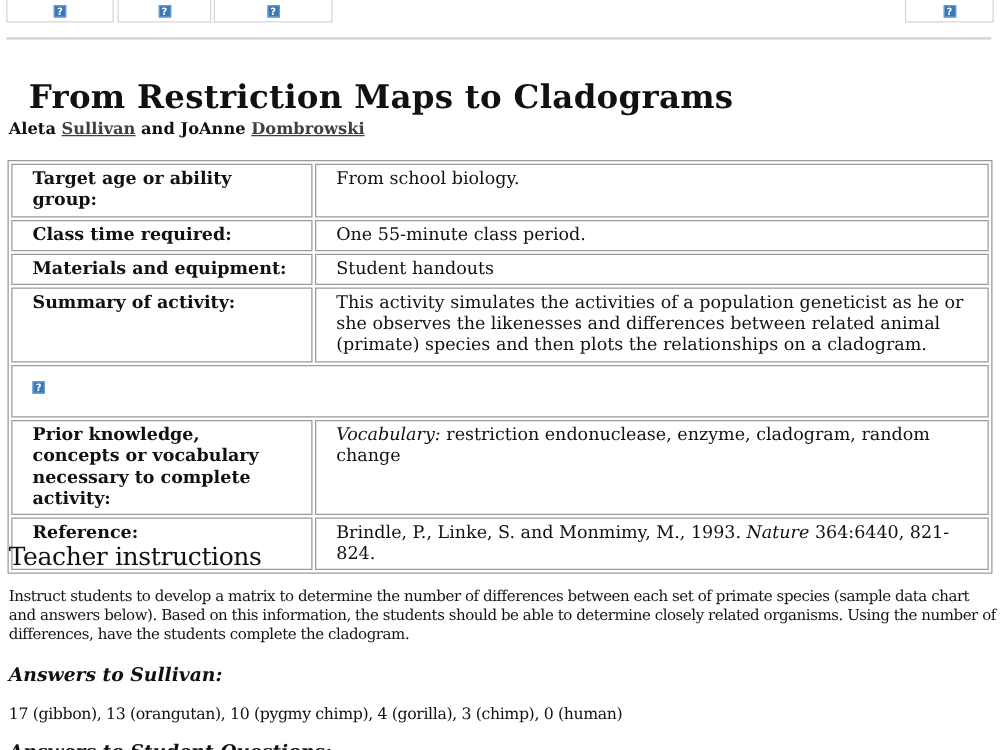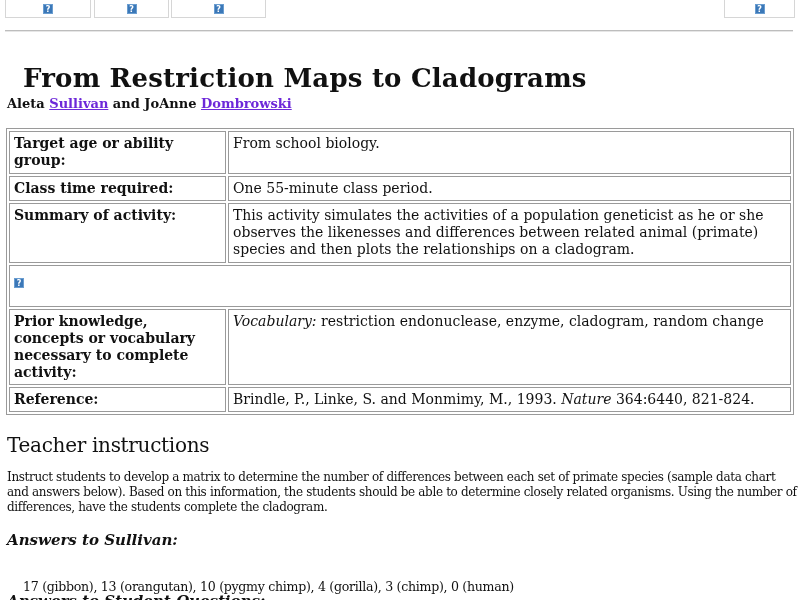--- a/index.html
+++ b/index.html
@@ -6,36 +6,36 @@
   body { width: 800px; height: 600px; overflow: hidden; position: relative; font-family: "DejaVu Serif", serif; color: #111; }
 
   .navbar { position: absolute; top: 0; left: 0; width: 800px; height: 20px; }
   .navcell { position: absolute; top: 0; height: 17px; border: 1px solid #d6d6d6; border-top: none; background: #fff; display: flex; align-items: center; justify-content: center; }
   .qicon { width: 10px; height: 10px; background: #3b78b8; border: 1px solid #6a9dd0; color: #fff; font: bold 8px "DejaVu Sans", sans-serif; line-height: 10px; text-align: center; box-sizing: border-box; }
 
   .hr { position: absolute; top: 30px; left: 5px; width: 788px; height: 0; border-top: 1px solid #bdbdbd; border-bottom: 1px solid #e6e6e6; }
 
   h1.title { position: absolute; top: 47px; left: 7px; margin: 16px; font: bold 26px "DejaVu Serif", serif; letter-spacing: 0.2px; white-space: nowrap; }
   .authors { position: absolute; top: 96px; left: 7px; font: bold 13px "DejaVu Serif", serif; white-space: nowrap; }
-  .authors a { color: #6d28d9; }
+  .authors a { color: #404040; }
 
   table.info { position: absolute; top: 128px; left: 6px; width: 788px; border-collapse: separate; border-spacing: 2px; border: 1px solid #9a9a9a; background: #fff; }
-  table.info td { border: 1px solid #9a9a9a; vertical-align: top; padding: 3px 4px; font-size: 14px; line-height: 17px; }
+  table.info td { border: 1px solid #9a9a9a; vertical-align: top; padding: 3px 16px; font-size: 14px; line-height: 17px; }
   table.info td.lbl { width: 207px; font-weight: bold; }
   table.info td.val { font-weight: normal; }
   .r-target td { height: 35px; }
   .r-summary td { height: 52px; }
   .r-img td { height: 34px; }
   .r-prior td { height: 53px; }
   .img-cell .qicon { margin-top: 9px; margin-left: 0; }
 
   h2.teacher { position: absolute; top: 433px; left: 7px; margin: 0; font: normal 20px "DejaVu Serif", serif; letter-spacing: -0.3px; }
   p.instr { position: absolute; top: 470px; left: 7px; width: 790px; margin: 0; font-size: 12px; line-height: 15px; letter-spacing: -0.35px; }
   h3.answers { position: absolute; top: 531px; left: 7px; margin: 0; font: bold italic 15px "DejaVu Serif", serif; }
-  p.ansline { position: absolute; top: 563px; left: 7px; margin: 16px; font-size: 12.6px; letter-spacing: -0.3px; white-space: nowrap; }
+  p.ansline { position: absolute; top: 563px; left: 7px; margin: 0; font-size: 12.6px; letter-spacing: -0.3px; white-space: nowrap; }
   h3.studentq { position: absolute; top: 592px; left: 7px; margin: 0; font: bold italic 15px "DejaVu Serif", serif; white-space: nowrap; }
 </style>
 </head>
 <body>
 
 <div class="navbar">
   <div class="navcell" style="left:5px;width:84px;">
     <span class="qicon">?</span>
   </div>
   <div class="navcell" style="left:94px;width:73px;">
@@ -60,20 +60,24 @@
 <table class="info">
   <tbody>
       <tr class="r-target">
     <td class="lbl">Target age or ability group:</td>
     <td class="val">From school biology.</td>
   </tr>
   <tr>
     <td class="lbl">Class time required:</td>
     <td class="val">One 55-minute class period.</td>
   </tr>
+  <tr>
+    <td class="lbl">Materials and equipment:</td>
+    <td class="val">Student handouts</td>
+  </tr>
   <tr class="r-summary">
     <td class="lbl">Summary of activity:</td>
     <td class="val">This activity simulates the activities of a population geneticist as he or she observes the likenesses and differences between related animal (primate) species and then plots the relationships on a cladogram.</td>
   </tr>
   <tr class="r-img">
     <td colspan="2" class="img-cell">
       <div class="qicon">?</div>
     </td>
   </tr>
   <tr class="r-prior">

